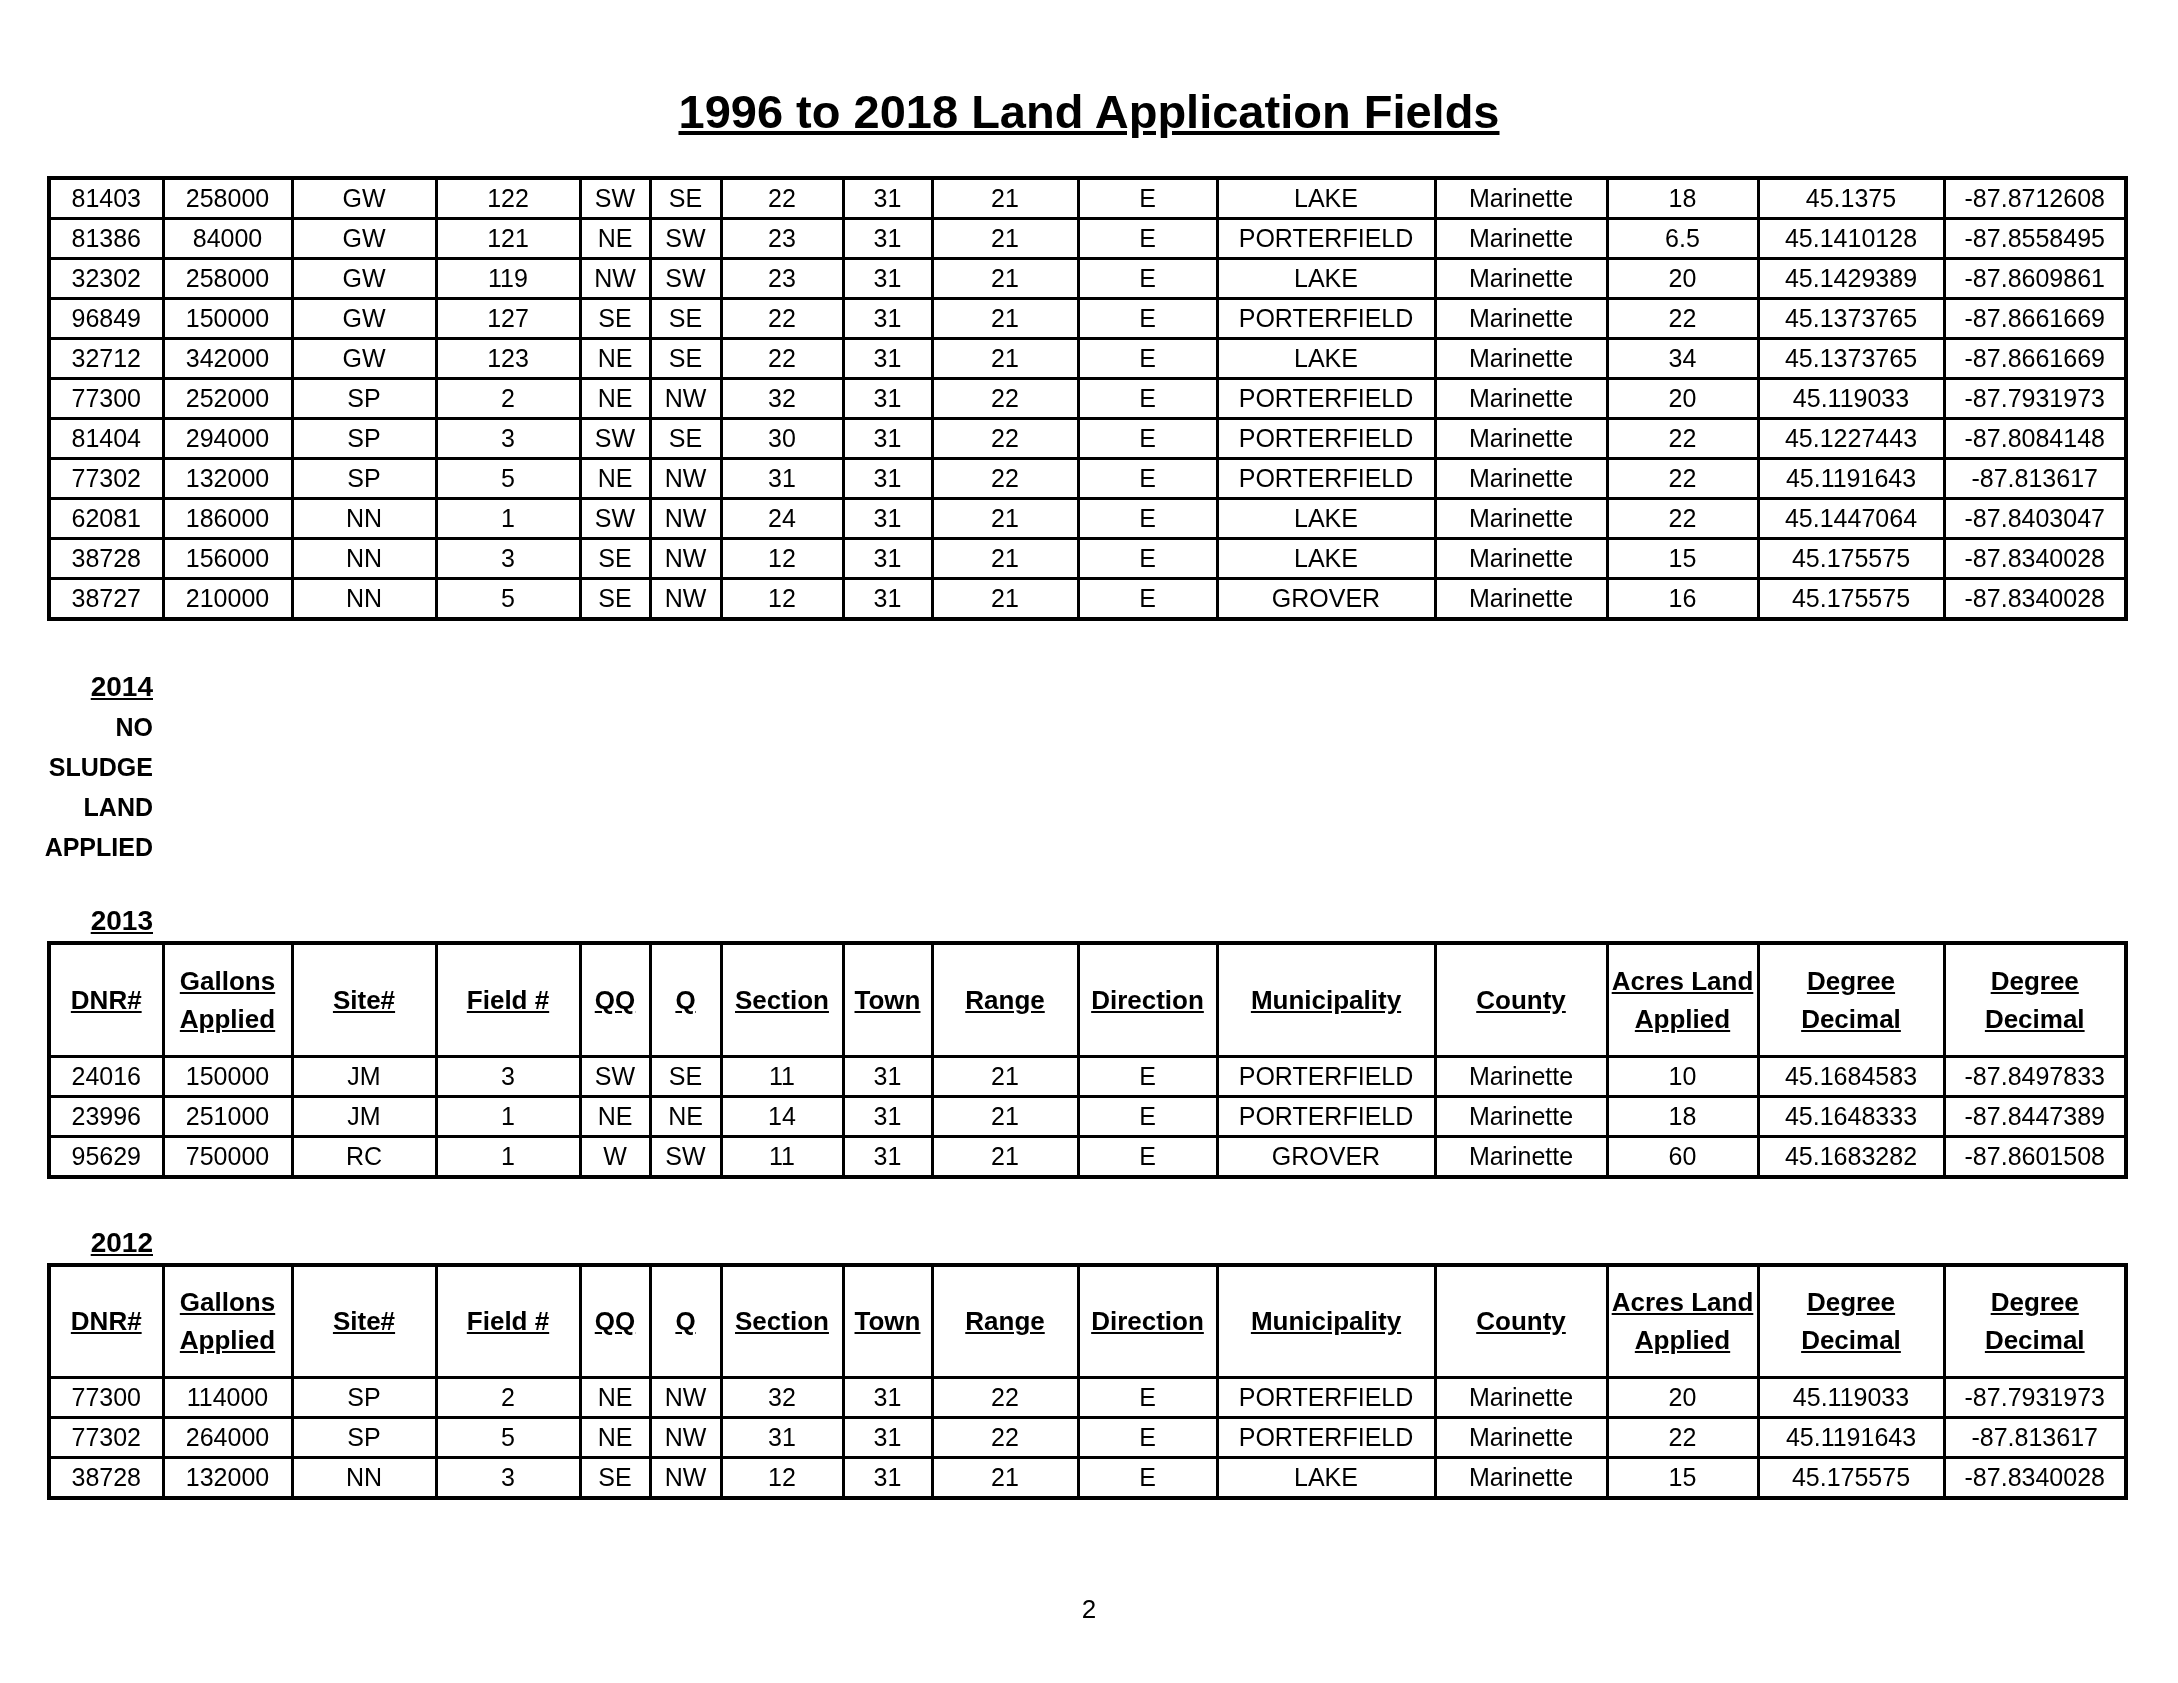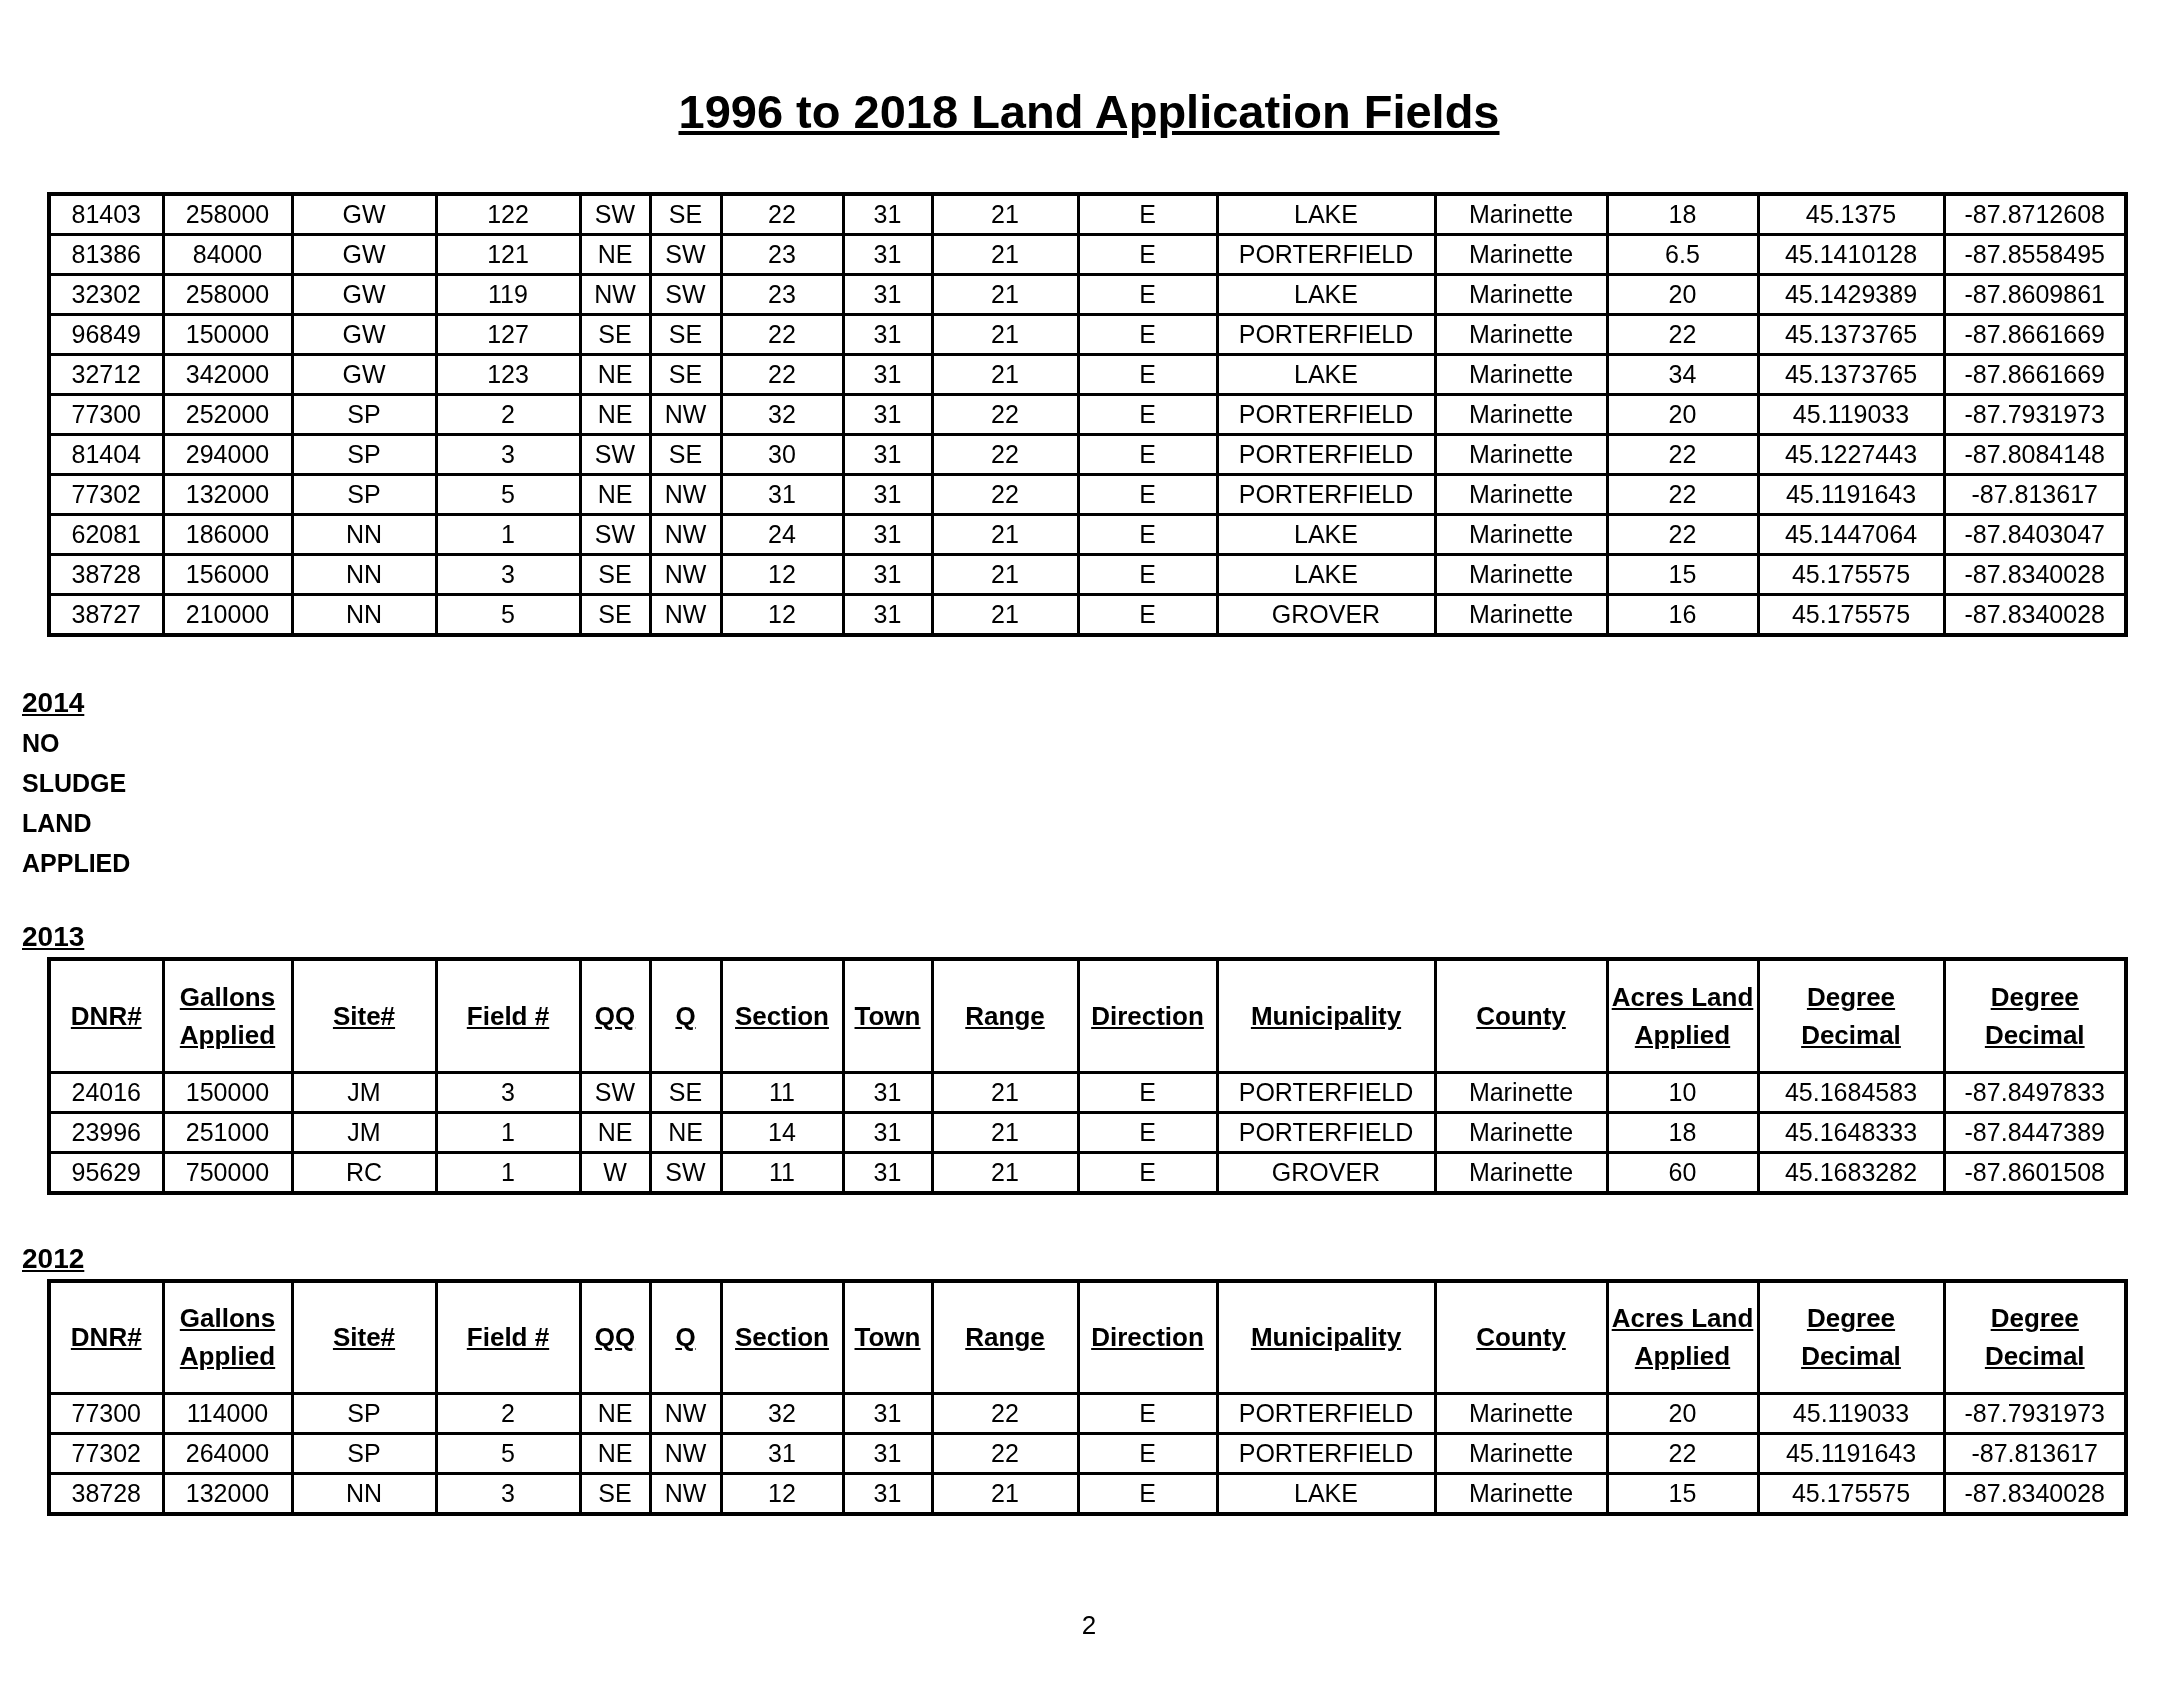--- a/index.html
+++ b/index.html
@@ -39,28 +39,28 @@
     line-height: 37px;
     font-size: 25px;
   }
   table.data thead th {
     height: 113px;
     font-size: 26px;
     font-weight: bold;
   }
   .hl { display: block; text-decoration: underline; line-height: 38px; }
 
-  .tbl-top { margin-top: 48px; border-radius: 31px; }
+  .tbl-top { margin-top: 32px; border-radius: 31px; }
   .tbl-2013 { margin-top: 0; }
   .tbl-2012 { margin-top: 0; }
 
   .col-block {
-    margin-left: 22px;
+    margin-left: 38px;
     width: 115px;
-    text-align: left;
+    text-align: right;
   }
   .year-note { margin-top: 46px; }
   .year-note .line { font-size: 25px; line-height: 40px; font-weight: bold; }
   .year-label { font-size: 28px; font-weight: bold; line-height: 40px; }
   .year-label span { text-decoration: underline; }
   .lbl-2013 { margin-top: 34px; }
   .lbl-2012 { margin-top: 44px; }
 
   .page-num {
     margin-top: 89px;

